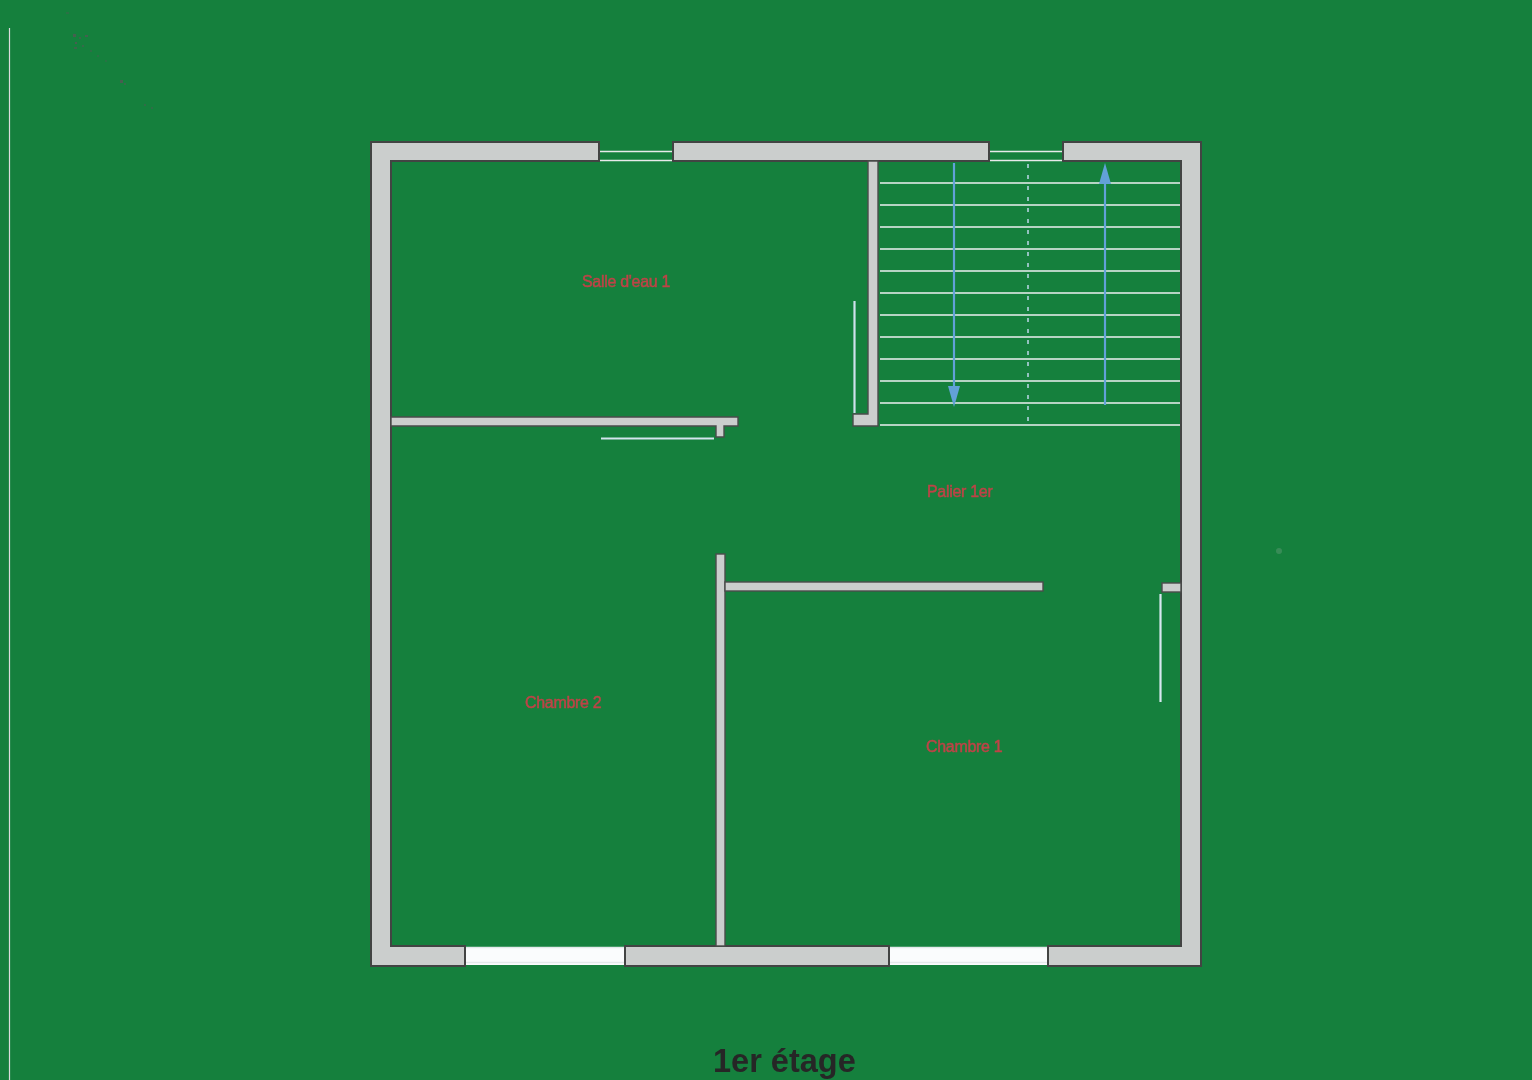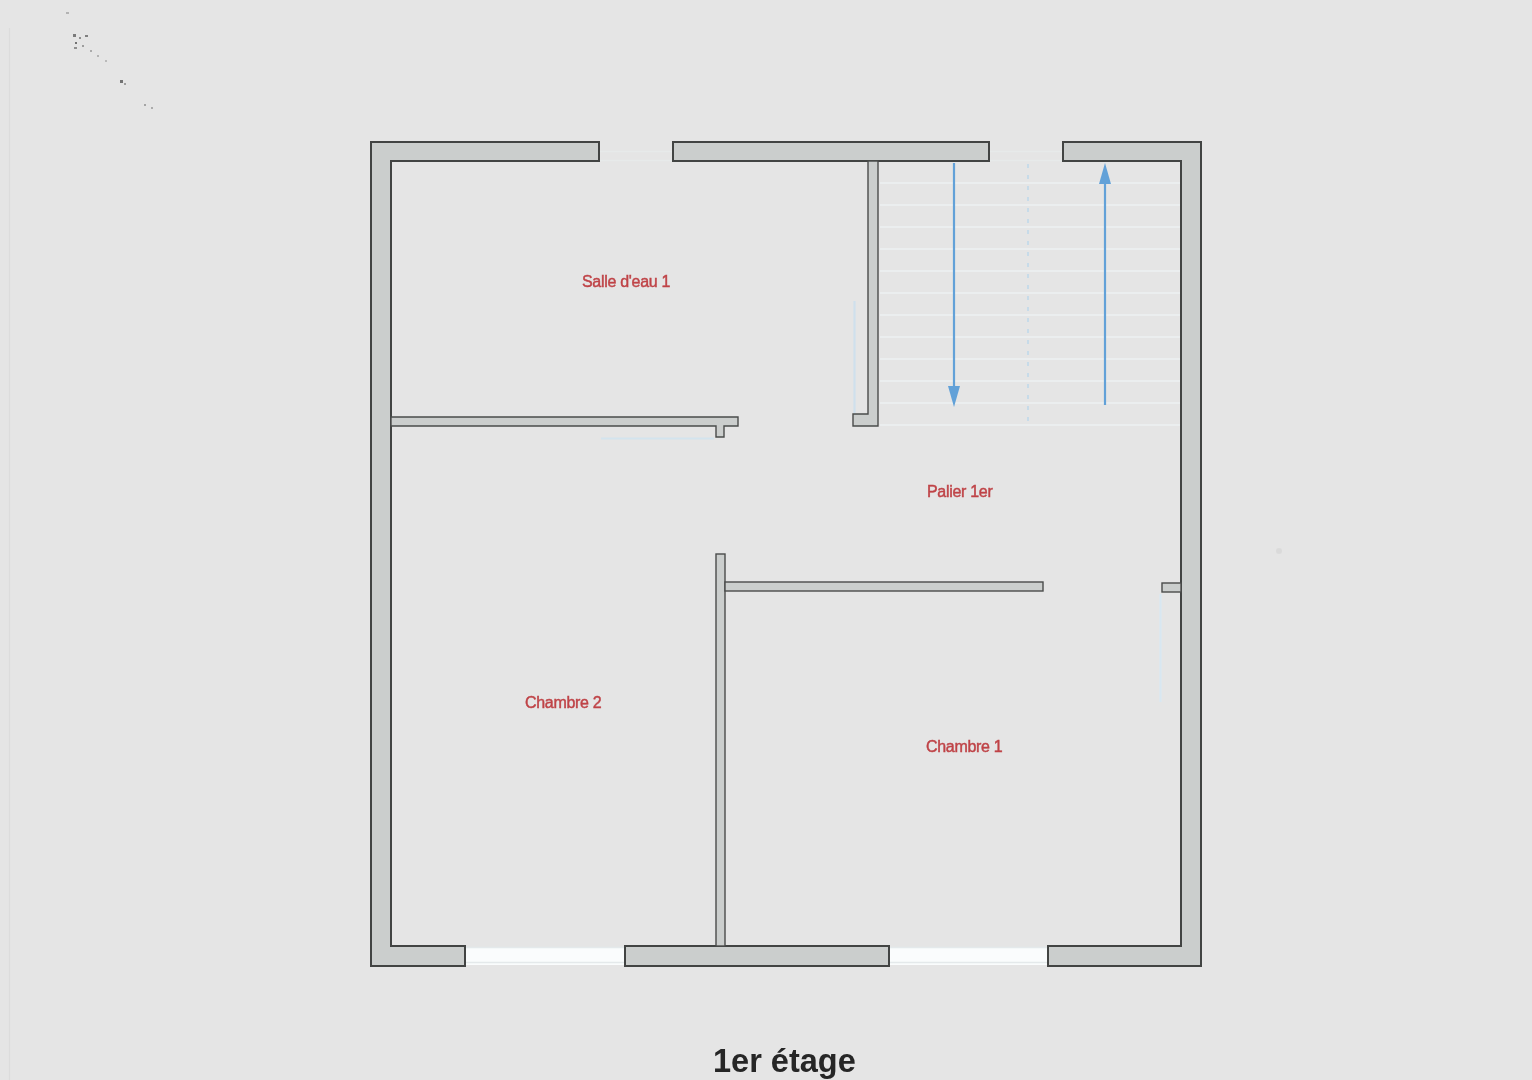--- a/index.html
+++ b/index.html
@@ -1,16 +1,16 @@
 <!DOCTYPE html>
 <html><head>
 <meta charset="utf-8">
 <style>
   html,body{margin:0;padding:0;background:#ffffff;}
-  #page{position:relative;width:1532px;height:1080px;background:#e5e5e5;overflow:hidden;
+  #page{position:relative;width:1532px;height:1080px;background:#15803d;overflow:hidden;
         font-family:"Liberation Sans", sans-serif;}
   svg{position:absolute;left:0;top:0;}
 </style>
 </head>
 <body>
 <div id="page">
 <svg width="1532" height="1080" viewBox="0 0 1532 1080">
 
   <line x1="9.5" y1="28" x2="9.5" y2="1080" stroke="#dcdcdc" stroke-width="1.2"></line>
 

